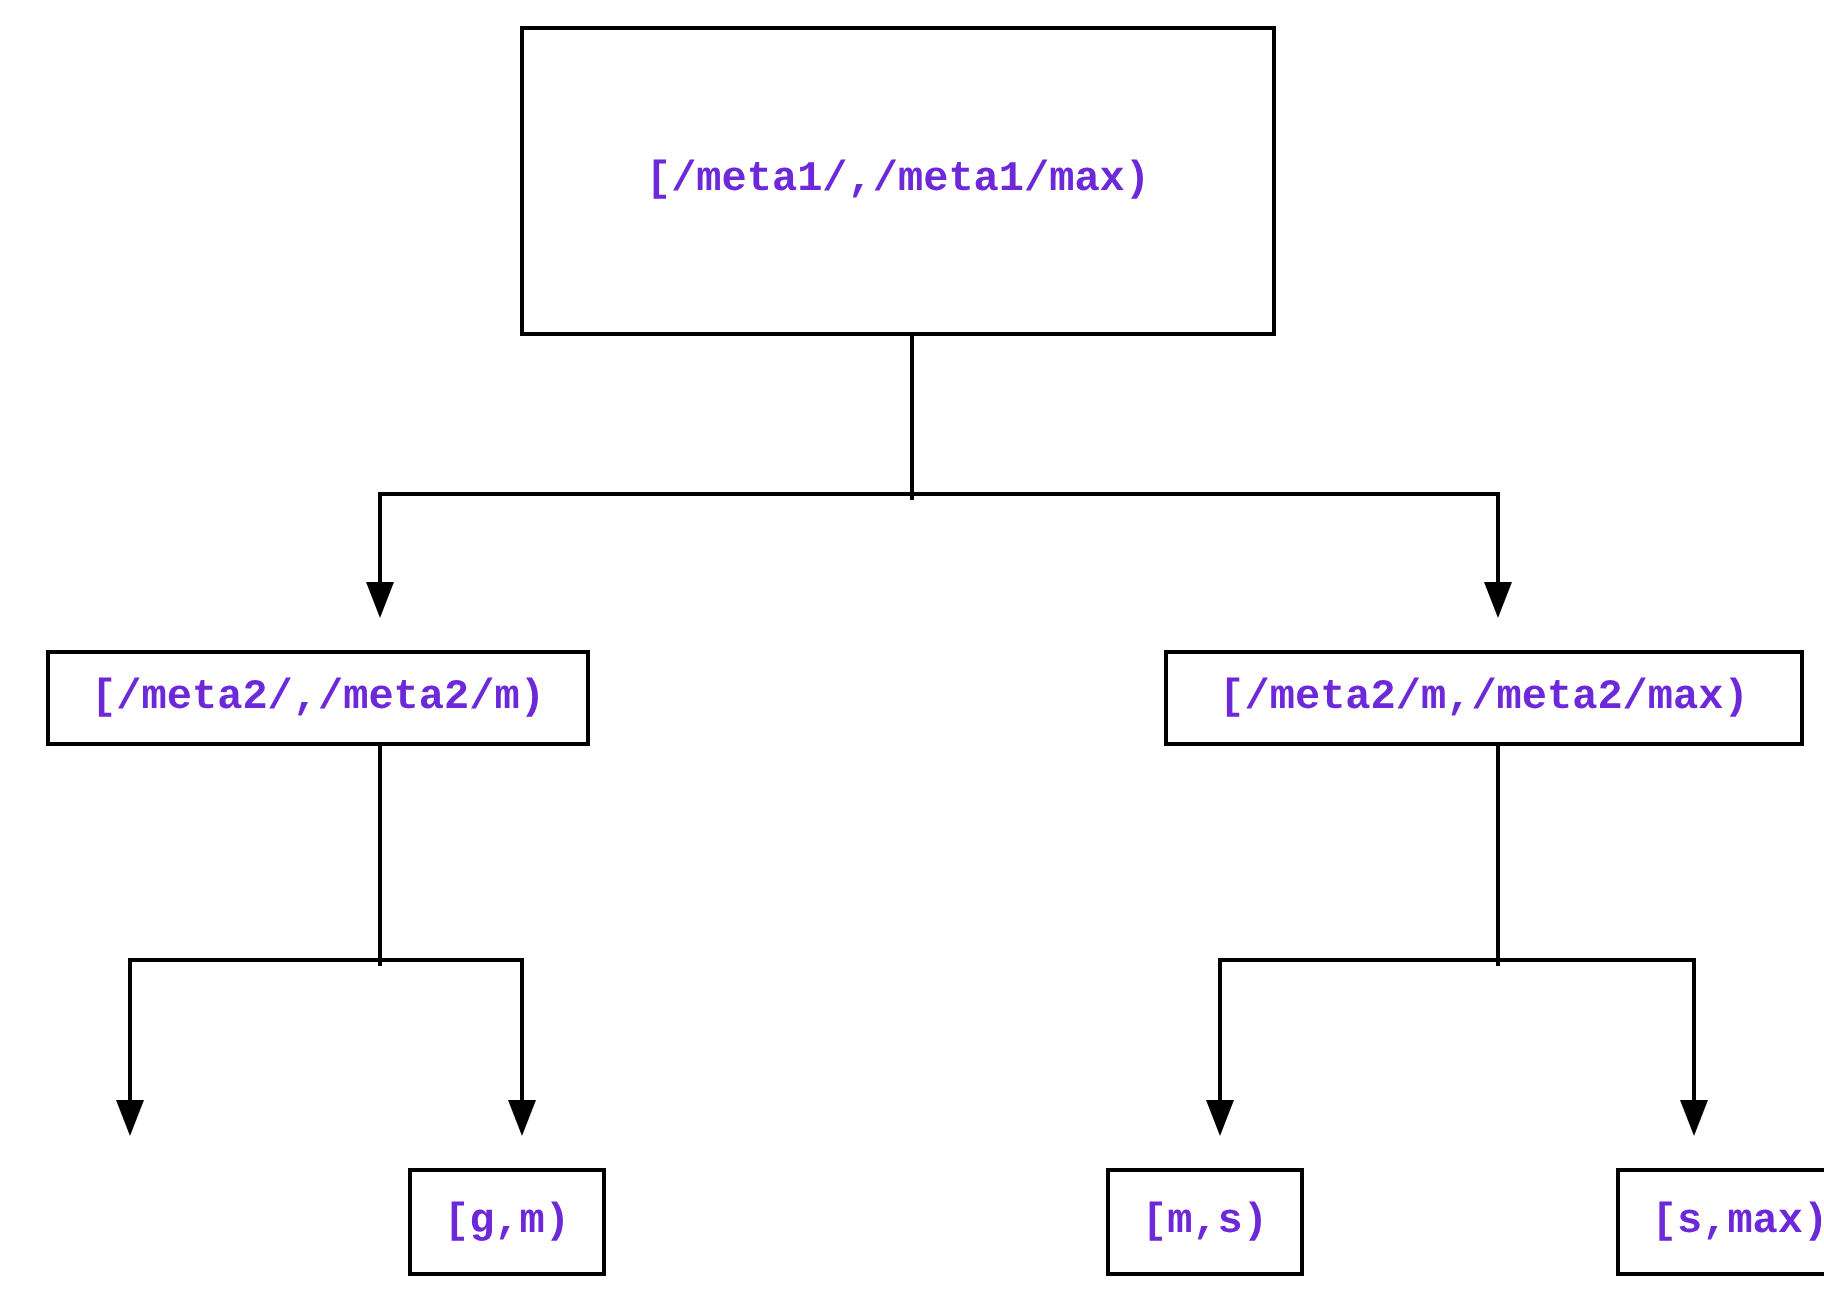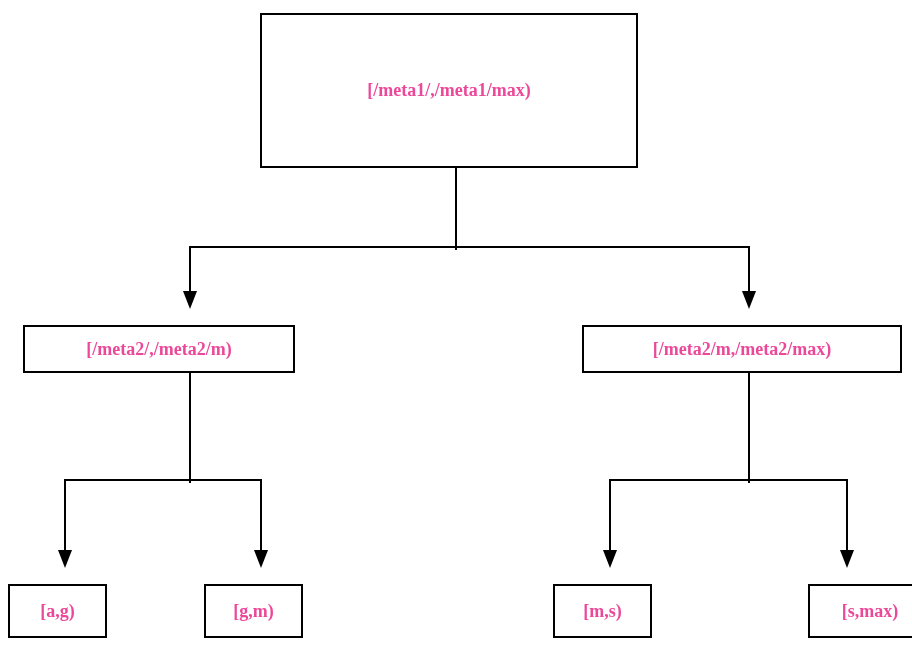--- a/index.html
+++ b/index.html
@@ -22,24 +22,24 @@
     height: 652px;
   }
   .node {
     position: absolute;
     box-sizing: border-box;
     background: #ffffff;
     border: 2px solid #000000;
     display: flex;
     align-items: center;
     justify-content: center;
-    font-family: Liberation Serif, serif;
+    font-family: Liberation Mono, monospace;
     font-weight: bold;
-    font-size: 18px;
-    color: #ec4899;
+    font-size: 21px;
+    color: #6d28d9;
     white-space: nowrap;
   }
   .edge {
     stroke: #000000;
     stroke-width: 2;
     fill: none;
   }
   .arrowhead {
     fill: #000000;
     stroke: none;
@@ -81,21 +81,20 @@
     <polygon class="arrowhead" points="603,550 617,550 610,568"></polygon>
     <polygon class="arrowhead" points="840,550 854,550 847,568"></polygon>
   </svg>
 
   <div class="node" id="node-root">[/meta1/,/meta1/max)</div>
 
   <div class="node" id="node-left">[/meta2/,/meta2/m)</div>
 
   <div class="node" id="node-right">[/meta2/m,/meta2/max)</div>
 
-  <div class="node" id="node-leaf-ag">[a,g)</div>
 
   <div class="node" id="node-leaf-gm">[g,m)</div>
 
   <div class="node" id="node-leaf-ms">[m,s)</div>
 
   <div class="node" id="node-leaf-smax">[s,max)</div>
 
 </div>
 
 </body></html>

